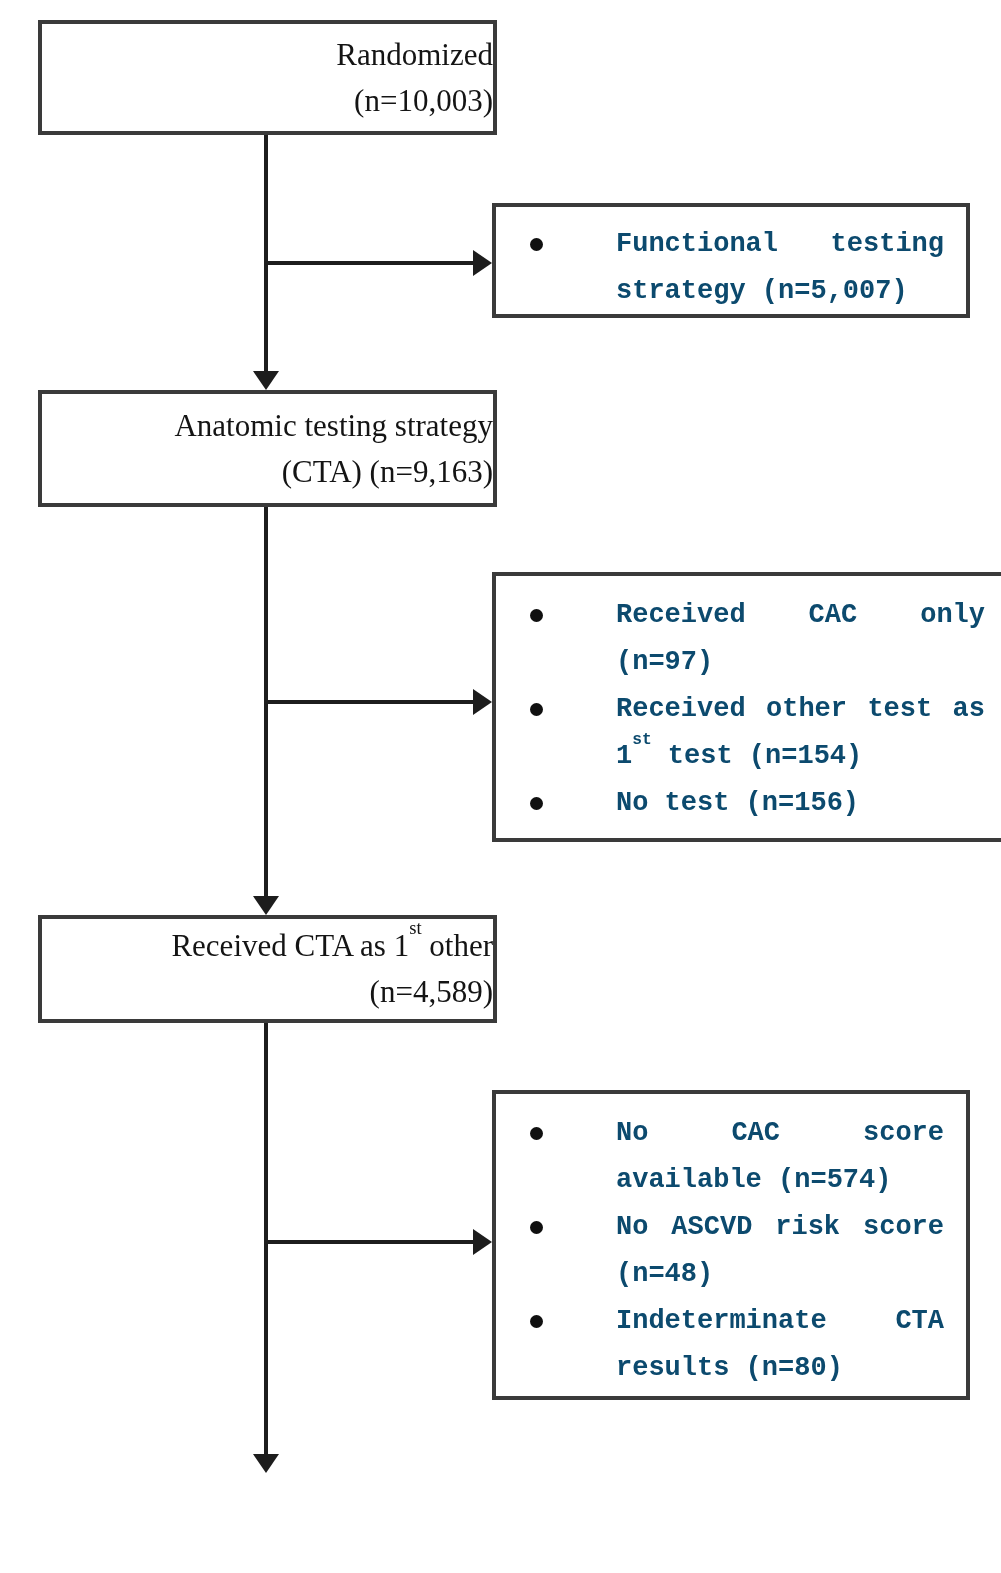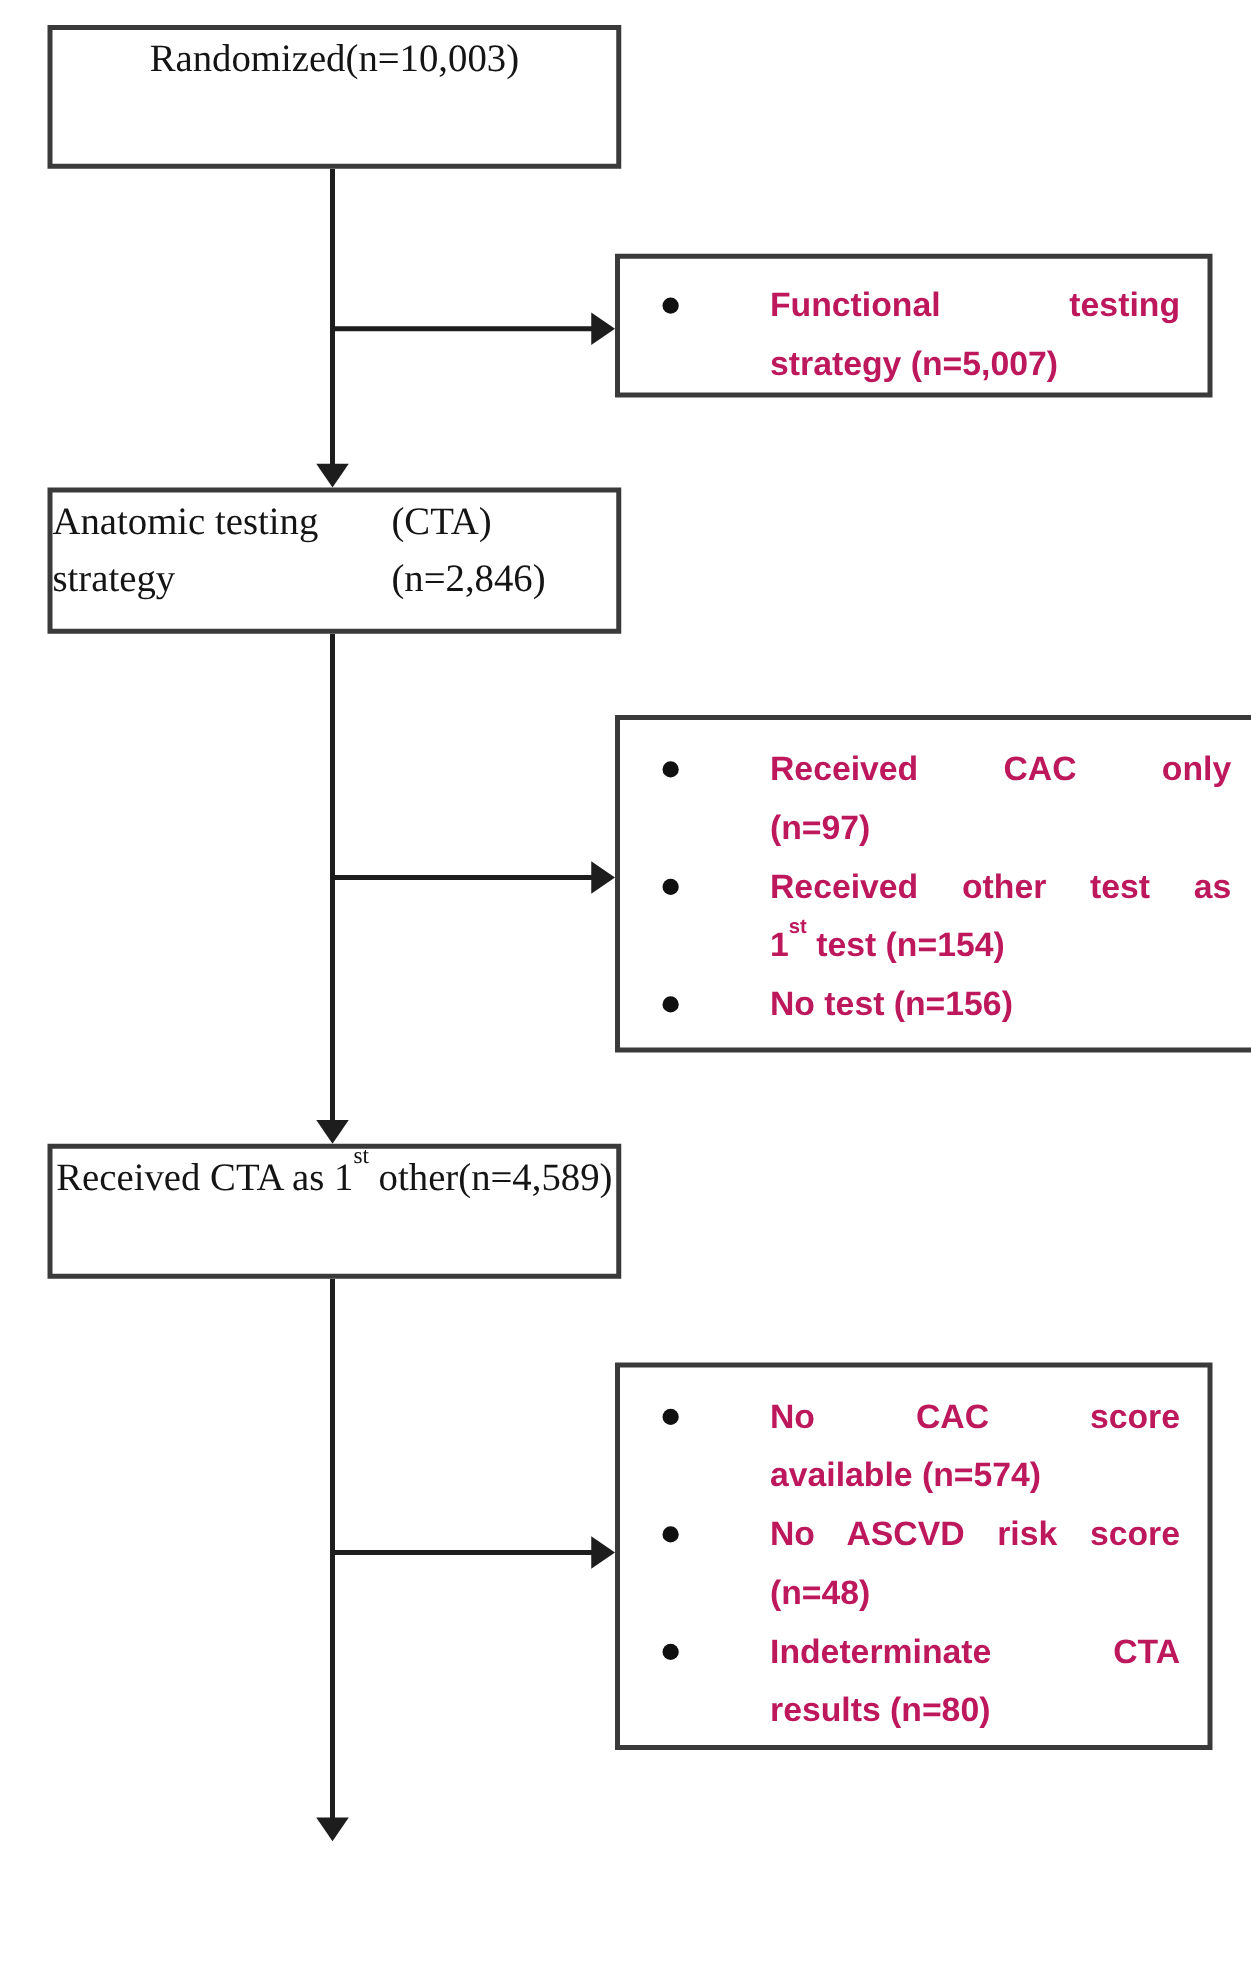--- a/index.html
+++ b/index.html
@@ -1,23 +1,23 @@
 <!DOCTYPE html>
 <html><head>
 <meta charset="utf-8">
 <style>
   html,body{margin:0;padding:0;background:#ffffff;}
   .canvas{position:relative;width:1001px;height:1573px;background:#ffffff;overflow:hidden;}
 
   
   .box{position:absolute;box-sizing:border-box;border:4px solid #3a3a3a;background:#ffffff;}
   .serif{font-family:"Liberation Serif",serif;font-size:31px;line-height:46px;color:#141414;
-         display:flex;flex-direction:row;justify-content:center;text-align:left;}
-  .bullets{font-family:Liberation Sans, sans-serif;font-weight:700;font-size:27px;line-height:47px;
-           color:#be185d;padding:16px 22px 18px 0;}
+         display:flex;flex-direction:column;justify-content:center;text-align:right;}
+  .bullets{font-family:Liberation Mono, monospace;font-weight:700;font-size:27px;line-height:47px;
+           color:#0c4a6e;padding:16px 22px 18px 0;}
   .bullet{position:relative;padding-left:120px;}
   .dot{position:absolute;left:34px;top:17px;width:13px;height:13px;border-radius:50%;background:#101010;}
   .line{min-height:47px;}
   .j{text-align:justify;text-align-last:justify;}
   sup{font-size:0.6em;position:relative;top:-0.55em;line-height:0;}
 
   
   .vline{position:absolute;left:264px;width:4px;background:#1d1d1d;}
   .hline{position:absolute;height:4px;background:#1d1d1d;}
   .ah-down{position:absolute;left:253px;width:0;height:0;
@@ -58,21 +58,21 @@
   <div class="box bullets" style="left:492px;top:203px;width:478px;height:115px;padding-top:14px">
     <div class="bullet">
       <span class="dot"></span>
       <div class="line j">Functional testing</div>
       <div class="line">strategy (n=5,007)</div>
     </div>
   </div>
 
   <div class="box serif" style="left:38px;top:390px;width:459px;height:117px">
     <div class="sline">Anatomic testing strategy</div>
-    <div class="sline">(CTA) (n=2,846)</div>
+    <div class="sline">(CTA) (n=9,163)</div>
   </div>
 
   <div class="box bullets" style="left:492px;top:572px;width:519px;height:270px">
     <div class="bullet">
       <span class="dot"></span>
       <div class="line j">Received CAC only</div>
       <div class="line">(n=97)</div>
     </div>
     <div class="bullet">
       <span class="dot"></span>

